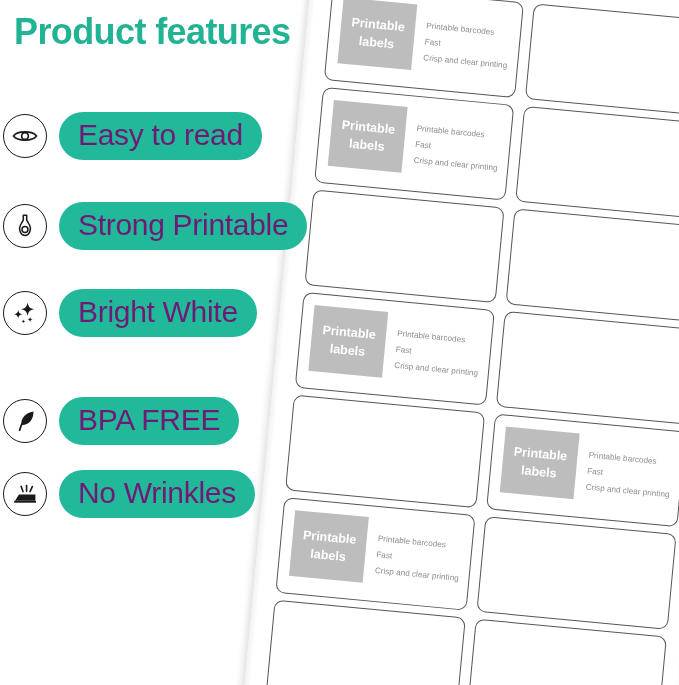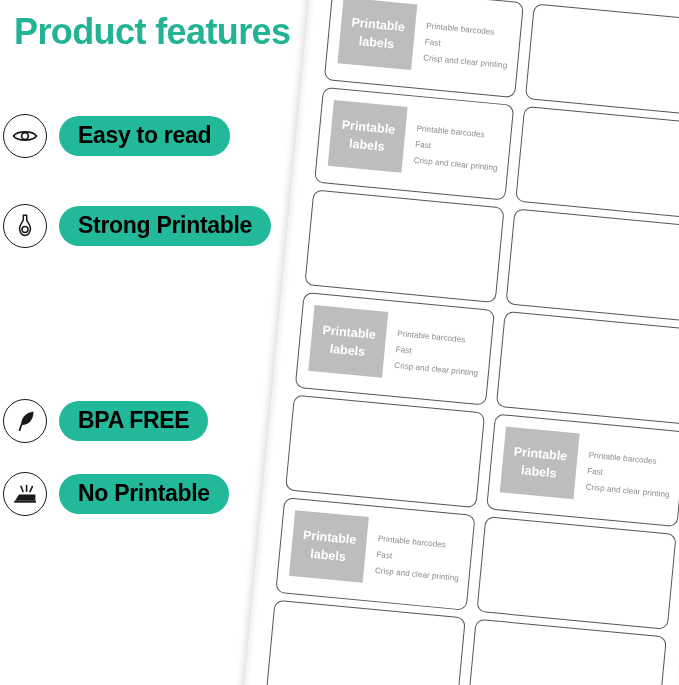--- a/index.html
+++ b/index.html
@@ -56,24 +56,24 @@
     align-items: center;
     justify-content: center;
     flex: 0 0 auto;
     box-sizing: border-box;
   }
   .feature-icon svg { display: block; }
 
   .feature-pill {
     margin-left: 12px;
     background: #22b89a;
-    color: #000000;
+    color: #701a75;
     border-radius: 999px;
-    font-size: 23px;
-    font-weight: bold;
+    font-size: 30px;
+    font-weight: normal;
     letter-spacing: -0.3px;
     padding: 7px 19px 9px 19px;
     white-space: nowrap;
     line-height: 1.05;
     box-sizing: border-box;
   }
 
   
   .sheet-area {
     position: absolute;
@@ -269,20 +269,43 @@
                    C18.7 23.3, 17.0 24.4, 15.0 24.4
                    C13.0 24.4, 11.3 23.3, 10.4 21.2
                    C9.1 18.3, 9.4 15.3, 11.4 12.4
                    L13.3 9.2 Z" fill="none" stroke="#1a1a1a" stroke-width="1.55" stroke-linejoin="round"></path>
           <circle cx="15" cy="18.6" r="3.0" fill="none" stroke="#1a1a1a" stroke-width="1.5"></circle>
         </svg>
       </div>
       <div class="feature-pill">Strong Printable</div>
     </div>
 
+    <div class="feature-row r2">
+      <div class="feature-icon">
+        <svg width="30" height="30" viewBox="0 0 30 30">
+          <path d="M17.6 4.6 C18.4 9.0, 19.9 10.5, 24.2 11.3
+                   C19.9 12.1, 18.4 13.6, 17.6 18.0
+                   C16.8 13.6, 15.3 12.1, 11.0 11.3
+                   C15.3 10.5, 16.8 9.0, 17.6 4.6 Z" fill="#1a1a1a"></path>
+          <path d="M8.2 12.1 C8.7 14.8, 9.6 15.7, 12.3 16.2
+                   C9.6 16.7, 8.7 17.6, 8.2 20.3
+                   C7.7 17.6, 6.8 16.7, 4.1 16.2
+                   C6.8 15.7, 7.7 14.8, 8.2 12.1 Z" fill="#1a1a1a"></path>
+          <path d="M20.1 19.0 C20.4 20.7, 21.0 21.3, 22.7 21.6
+                   C21.0 21.9, 20.4 22.5, 20.1 24.2
+                   C19.8 22.5, 19.2 21.9, 17.5 21.6
+                   C19.2 21.3, 19.8 20.7, 20.1 19.0 Z" fill="#1a1a1a"></path>
+          <path d="M13.4 21.6 C13.6 22.8, 14.0 23.2, 15.2 23.4
+                   C14.0 23.6, 13.6 24.0, 13.4 25.2
+                   C13.2 24.0, 12.8 23.6, 11.6 23.4
+                   C12.8 23.2, 13.2 22.8, 13.4 21.6 Z" fill="#1a1a1a"></path>
+        </svg>
+      </div>
+      <div class="feature-pill">Bright White</div>
+    </div>
 
     <div class="feature-row r3">
       <div class="feature-icon">
         <svg width="30" height="30" viewBox="0 0 30 30">
           <path d="M23.5 5.5 C23.5 14.5, 18.0 19.5, 11.5 19.0
                    C10.4 13.0, 15.0 6.8, 23.5 5.5 Z" fill="#1a1a1a"></path>
           <path d="M20.0 8.6 C15.0 12.0, 11.6 17.0, 9.6 24.2" fill="none" stroke="#1a1a1a" stroke-width="1.8" stroke-linecap="round"></path>
         </svg>
       </div>
       <div class="feature-pill">BPA FREE</div>
@@ -291,17 +314,17 @@
     <div class="feature-row r4">
       <div class="feature-icon">
         <svg width="30" height="30" viewBox="0 0 30 30">
           <path d="M5.0 21.8 L9.0 15.6 L25.4 15.6 L25.4 21.8 Z" fill="#1a1a1a"></path>
           <rect x="4.2" y="21.8" width="21.8" height="1.9" fill="#1a1a1a"></rect>
           <path d="M13.0 12.6 L11.1 7.2" stroke="#1a1a1a" stroke-width="1.6" stroke-linecap="round"></path>
           <path d="M16.6 12.3 L16.6 6.6" stroke="#1a1a1a" stroke-width="1.6" stroke-linecap="round"></path>
           <path d="M20.0 12.6 L22.3 7.6" stroke="#1a1a1a" stroke-width="1.6" stroke-linecap="round"></path>
         </svg>
       </div>
-      <div class="feature-pill">No Printable</div>
+      <div class="feature-pill">No Wrinkles</div>
     </div>
 
   </div>
 </div>
 
 </body></html>

